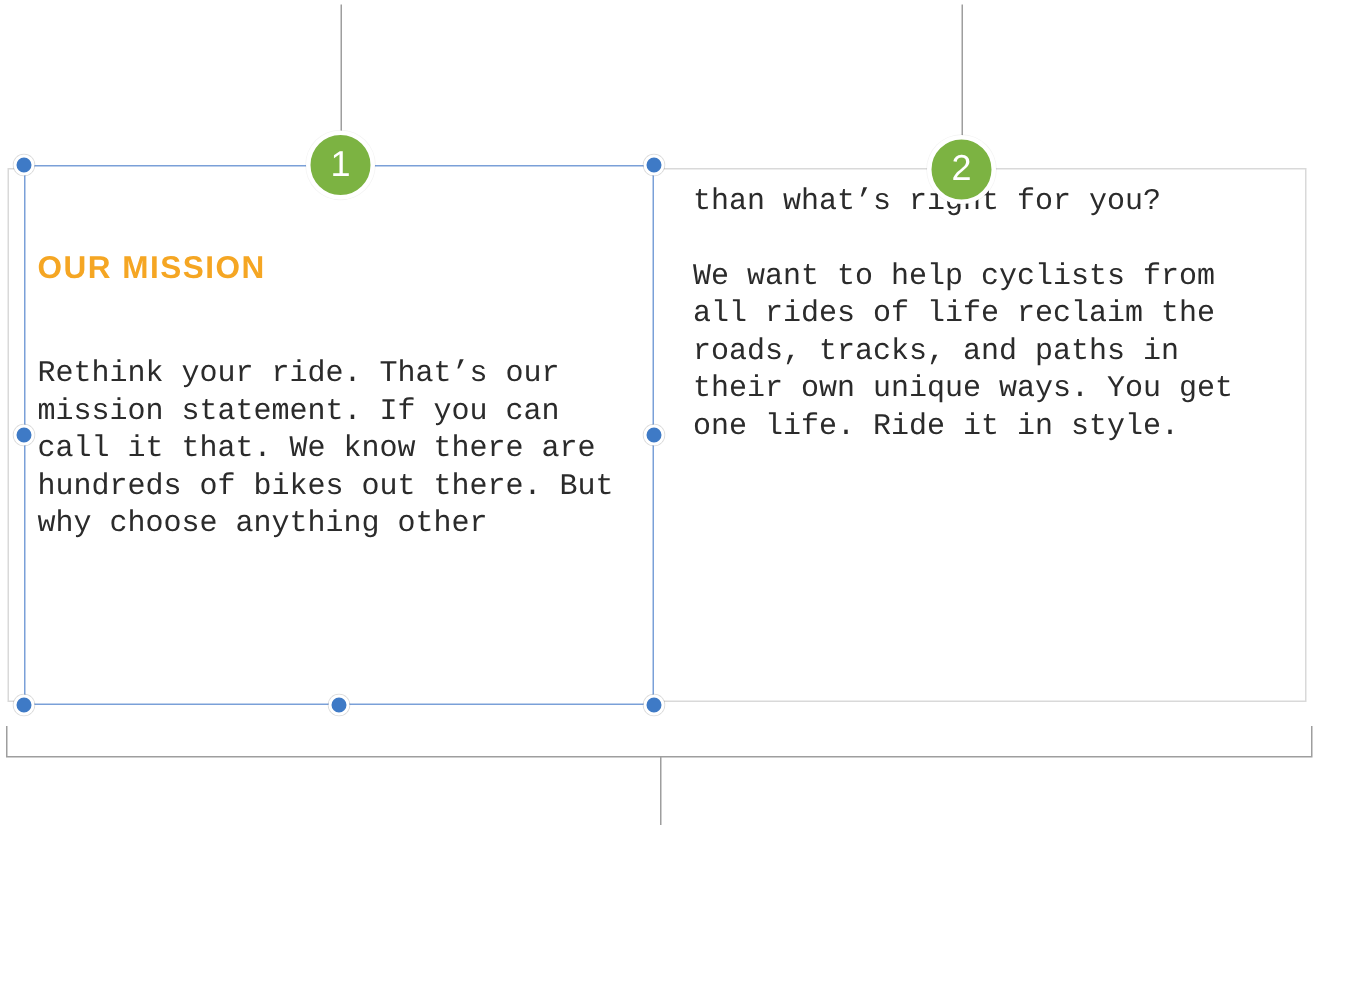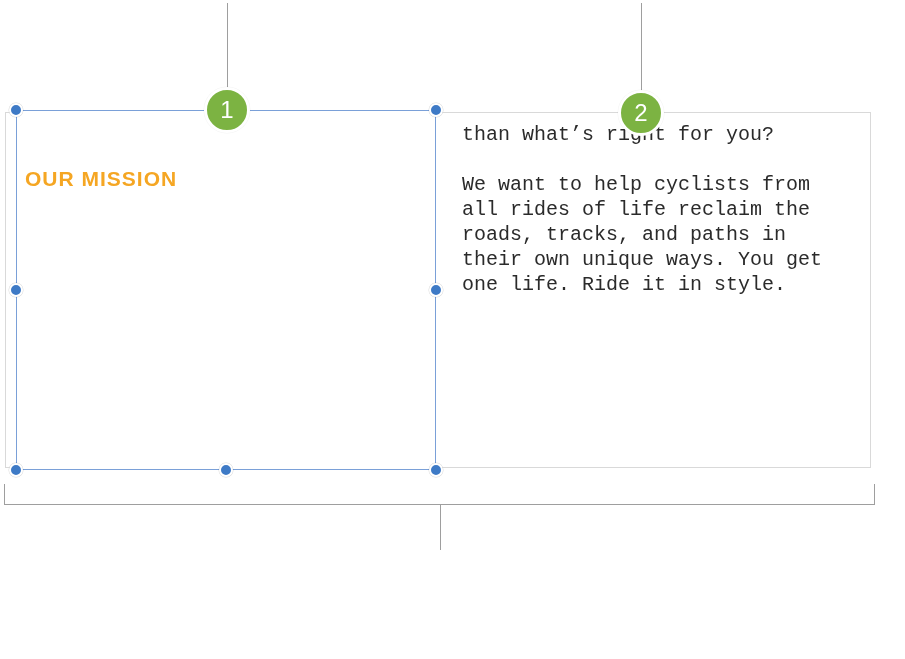--- a/index.html
+++ b/index.html
@@ -144,20 +144,21 @@
   <div class="main-frame"></div>
 
   <div class="box-right">
     <div class="bodytext">than what’s right for you?
 
 We want to help cyclists from all rides of life reclaim the roads, tracks, and paths in their own unique ways. You get one life. Ride it in style.</div>
   </div>
 
   <div class="text-box box-left">
     <div class="heading">OUR MISSION</div>
+    <div class="bodytext">Rethink your ride. That’s our mission statement. If you can call it that. We know there are hundreds of bikes out there. But why choose anything other</div>
   </div>
 
   <div class="handle h-tl"></div>
   <div class="handle h-tm"></div>
   <div class="handle h-tr"></div>
   <div class="handle h-ml"></div>
   <div class="handle h-mr"></div>
   <div class="handle h-bl"></div>
   <div class="handle h-bm"></div>
   <div class="handle h-br"></div>

